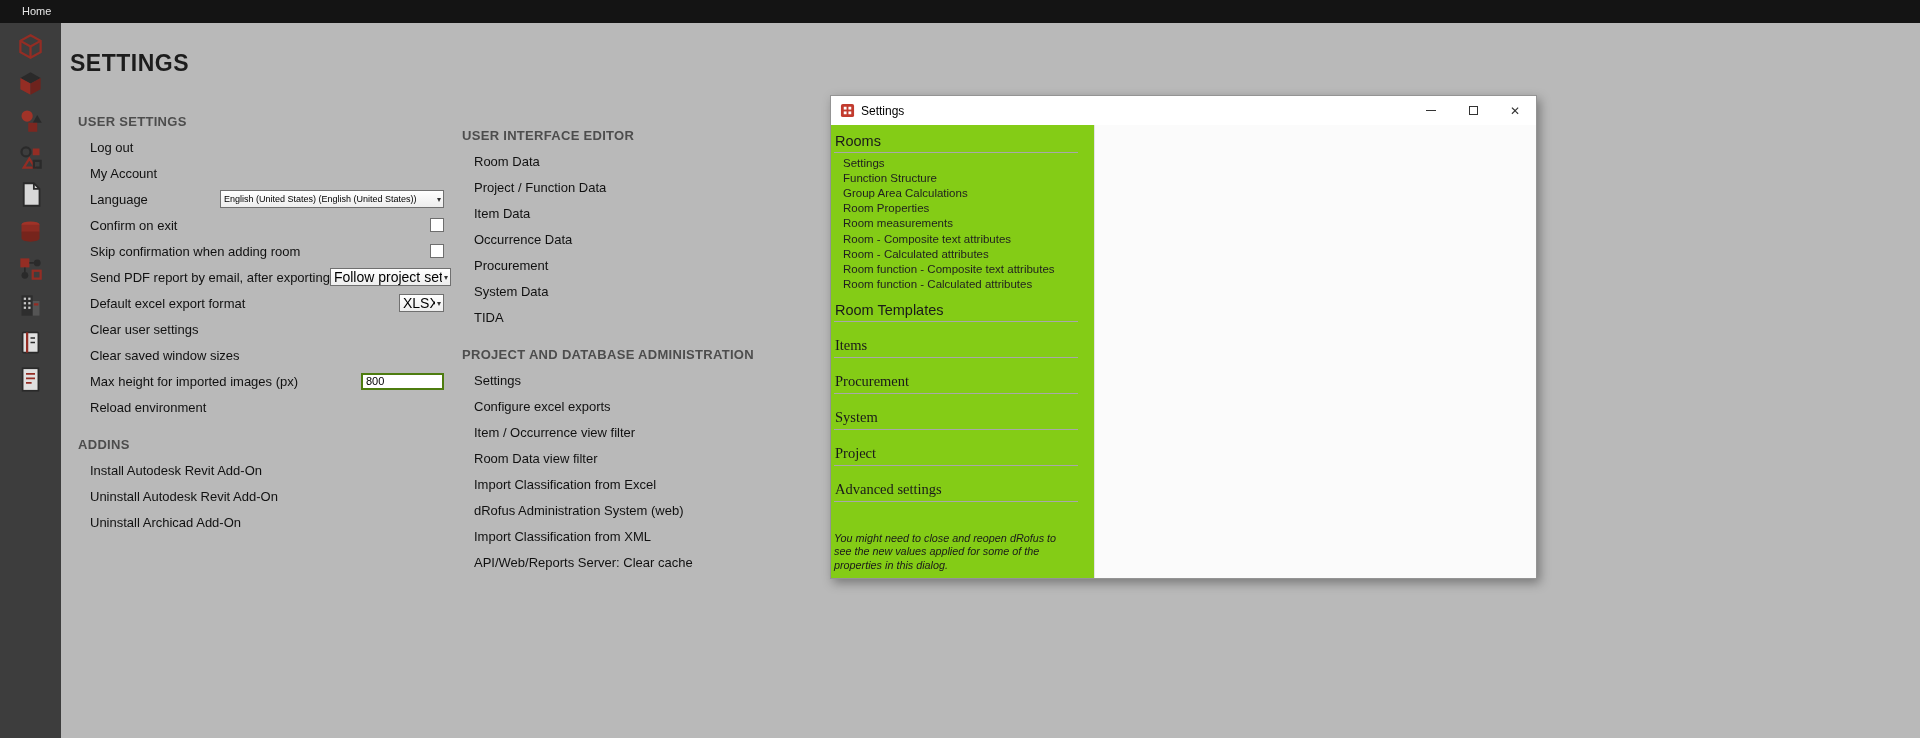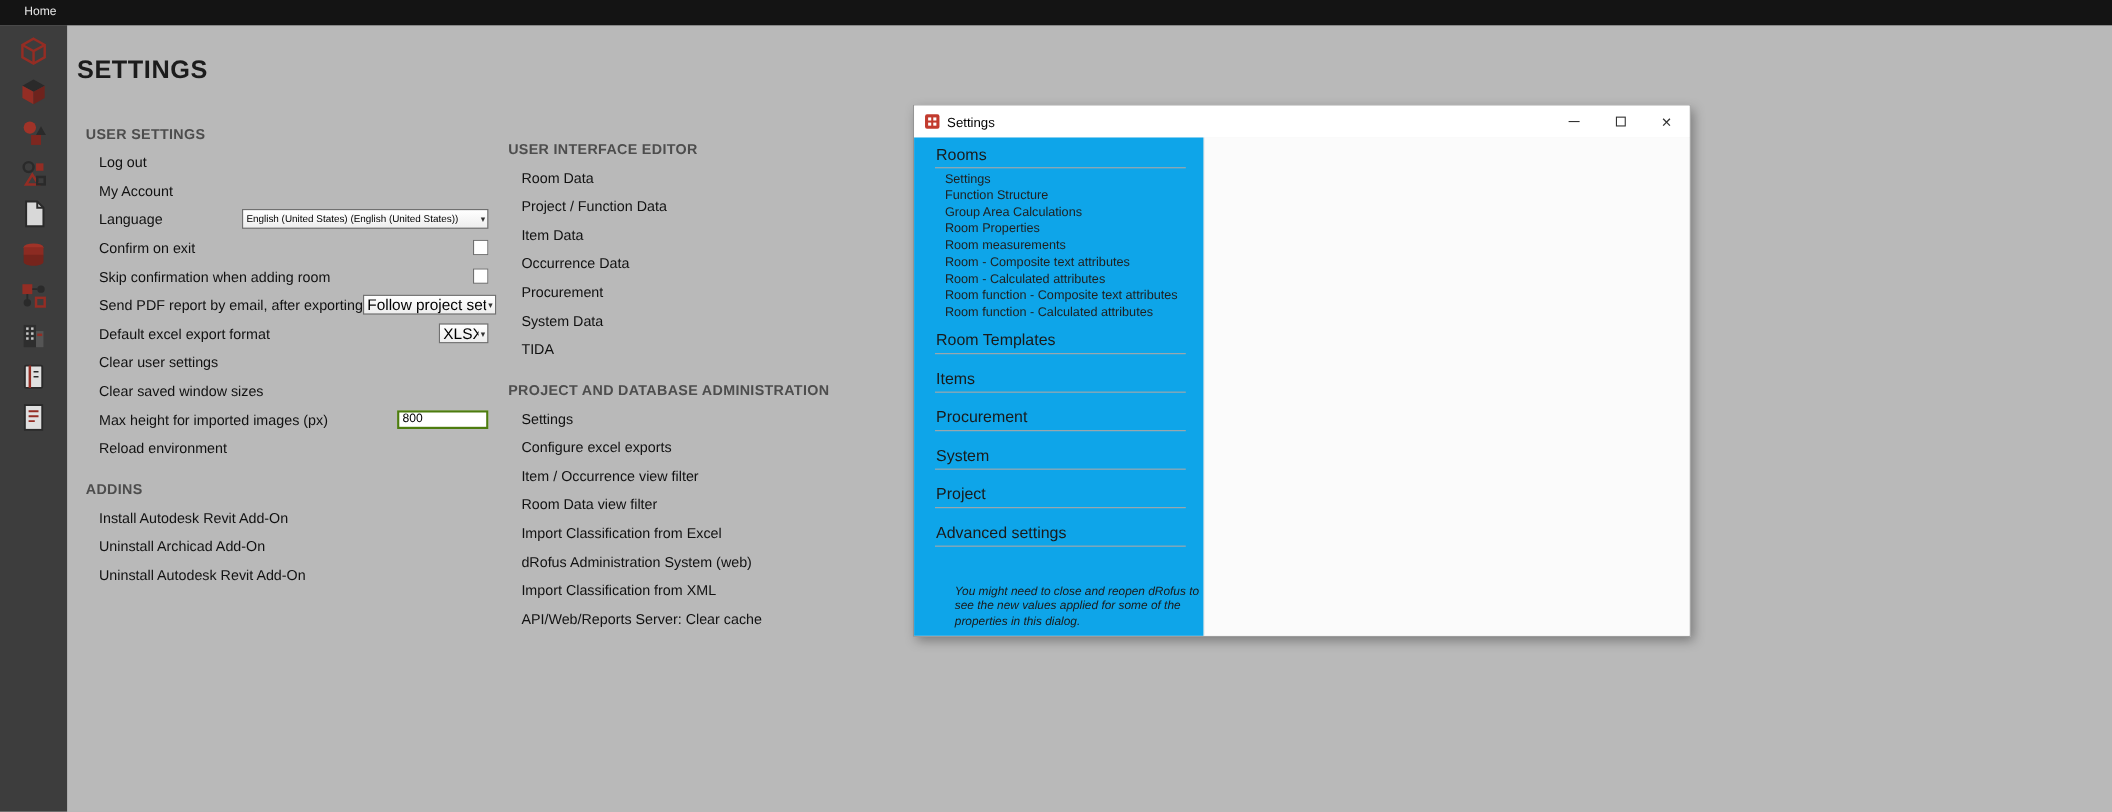--- a/index.html
+++ b/index.html
@@ -40,28 +40,28 @@
   .dialog-titlebar { height: 29px; background: #ffffff; display: flex; align-items: center; }
   .dialog-title-icon { width: 15px; height: 15px; margin-left: 9px; }
   .dialog-title { font-size: 12px; color: #000; margin-left: 6px; }
   .win-controls { margin-left: auto; display: flex; height: 100%; }
   .win-btn { width: 42px; height: 100%; display: flex; align-items: center; justify-content: center; cursor: pointer; color: #333; }
   .glyph-min { display: block; width: 10px; border-top: 1px solid #333; }
   .glyph-max { display: block; width: 9px; height: 9px; border: 1px solid #333; }
   .glyph-close { font-size: 12px; line-height: 1; }
 
   .dialog-body { position: absolute; top: 29px; left: 0; right: 0; bottom: 0; display: flex; }
-  .dialog-nav { width: 263px; background: #0ea5e9; position: relative; padding: 7px 0 0 19px; }
+  .dialog-nav { width: 263px; background: #84cc16; position: relative; padding: 7px 0 0 3px; }
   .dialog-content { flex: 1; background: #fbfbfb; border-left: 1px solid #e3e3e3; }
 
   .nav-header { font-size: 14.5px; color: #1a1a1a; padding: 1px 0 3px 1px; border-bottom: 1px solid #a8a8a8; margin-right: 16px; cursor: pointer; }
   .nav-sub { font-size: 11.5px; color: #1f1f1f; padding: 1.6px 0 1.6px 9px; cursor: pointer; white-space: nowrap; }
   .nav-sublist { padding-top: 2px; padding-bottom: 9px; }
-  .nav-collapsed { margin-top: 14px; }
-  .dialog-footnote { position: absolute; left: 3px; bottom: 6px; width: 242px; font-size: 10.8px; font-style: italic; color: #1a1a1a; line-height: 13.5px; margin-left: 34px; }
+  .nav-collapsed { margin-top: 14px; font-family: Liberation Serif, serif; }
+  .dialog-footnote { position: absolute; left: 3px; bottom: 6px; width: 242px; font-size: 10.8px; font-style: italic; color: #1a1a1a; line-height: 13.5px; }
 </style>
 </head>
 <body>
 
 <div class="topbar">
   <span>Home</span>
 </div>
 
 <div class="sidebar">
   <div class="side-icon">
@@ -198,24 +198,24 @@
     </div>
     <div class="row">
       <span class="row-label link">Reload environment</span>
     </div>
 
     <div class="section-header section-gap">ADDINS</div>
     <div class="row">
       <span class="row-label link">Install Autodesk Revit Add-On</span>
     </div>
     <div class="row">
+      <span class="row-label link">Uninstall Autodesk Revit Add-On</span>
+    </div>
+    <div class="row">
       <span class="row-label link">Uninstall Archicad Add-On</span>
-    </div>
-    <div class="row">
-      <span class="row-label link">Uninstall Autodesk Revit Add-On</span>
     </div>
   </div>
 
   <div class="col2">
     <div class="section-header">USER INTERFACE EDITOR</div>
     <div class="row">
         <span class="row-label link">Room Data</span>
       </div>
     <div class="row">
         <span class="row-label link">Project / Function Data</span>

